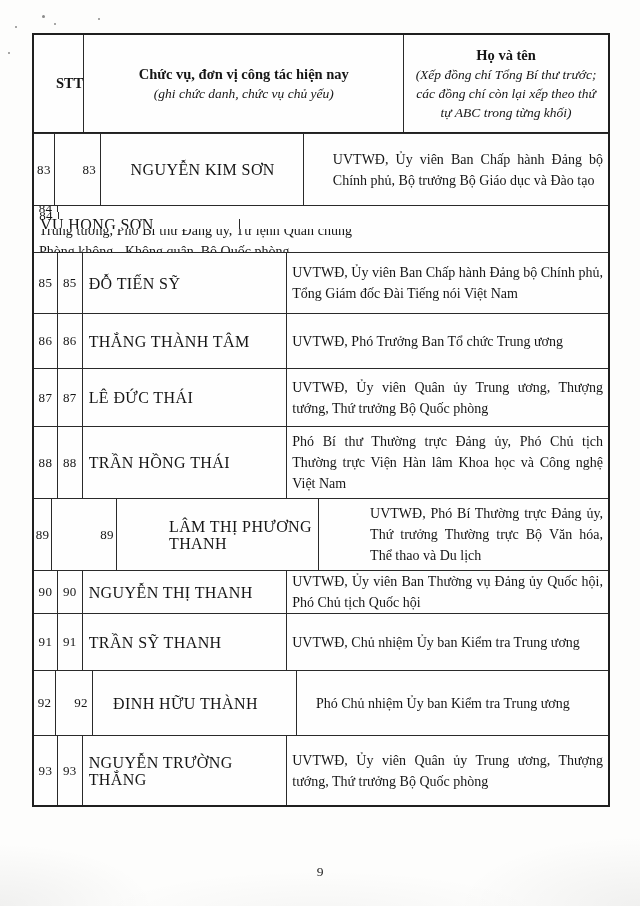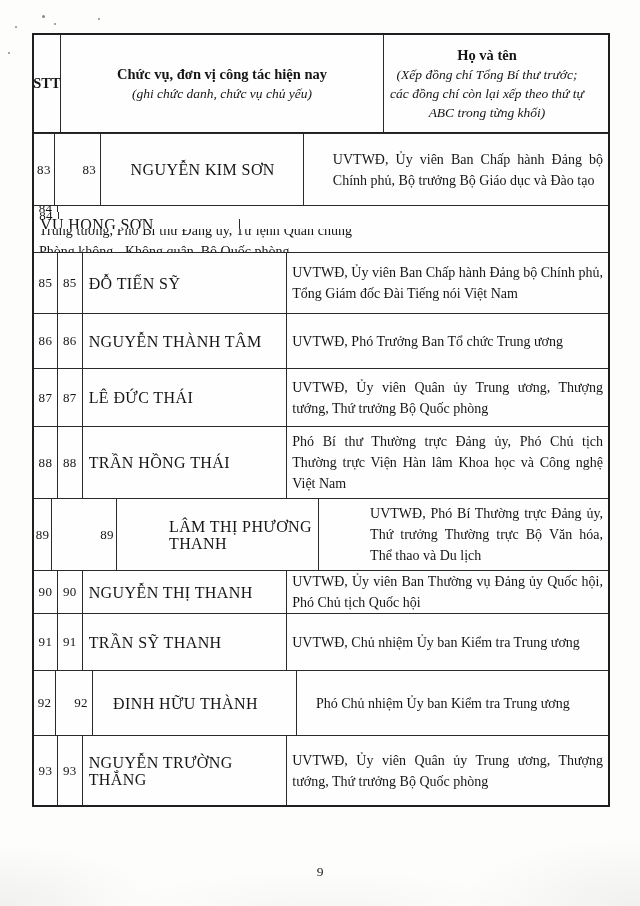--- a/index.html
+++ b/index.html
@@ -36,21 +36,21 @@
     border-right:1px solid #2a2a2a;
     display:flex;flex-direction:column;justify-content:center;
     overflow:hidden;
   }
   .cell:last-child{border-right:none;}
 
   .c-stt{width:24px;align-items:center;}
   .c-stt2{width:25px;align-items:center;}
   .c-name{width:206px;padding:2px 4px 2px 6px;}
   .c-pos{width:323px;padding:3px 5px 3px 5px;}
-  .c-sttspan{width:27px;align-items:center;}
+  .c-sttspan{width:51px;align-items:flex-end;}
 
   .num{font-size:13px;letter-spacing:0.3px;}
   .name{font-size:16px;letter-spacing:0.4px;line-height:17px;}
   .pos{font-size:14px;line-height:21px;text-align:justify;text-justify:inter-word;}
 
   .header .cell{justify-content:center;text-align:center;}
   .hd-bold{font-weight:bold;font-size:14.5px;line-height:19px;}
   .hd-note{font-style:italic;font-size:13.5px;line-height:19px;}
   .c-namehdr{width:206px;padding:4px 6px;}
   .c-poshdr{width:323px;padding:4px 10px;}
@@ -133,21 +133,21 @@
   </div>
 
   <div class="row" style="height: 55px;">
     <div class="cell c-stt">
       <span class="num">86</span>
     </div>
     <div class="cell c-stt2">
       <span class="num">86</span>
     </div>
     <div class="cell c-name">
-      <span class="name">NGUYỄN THÀNH TÂM</span>
+      <span class="name">THẮNG THÀNH TÂM</span>
     </div>
     <div class="cell c-pos">
       <span class="pos">UVTWĐ, Phó Trưởng Ban Tổ chức Trung ương</span>
     </div>
   </div>
 
   <div class="row" style="height: 58px;">
     <div class="cell c-stt">
       <span class="num">87</span>
     </div>

